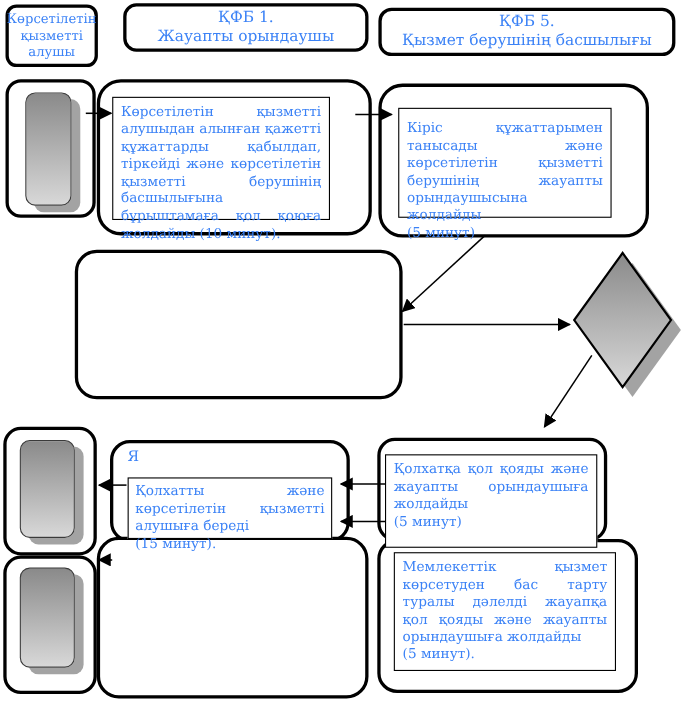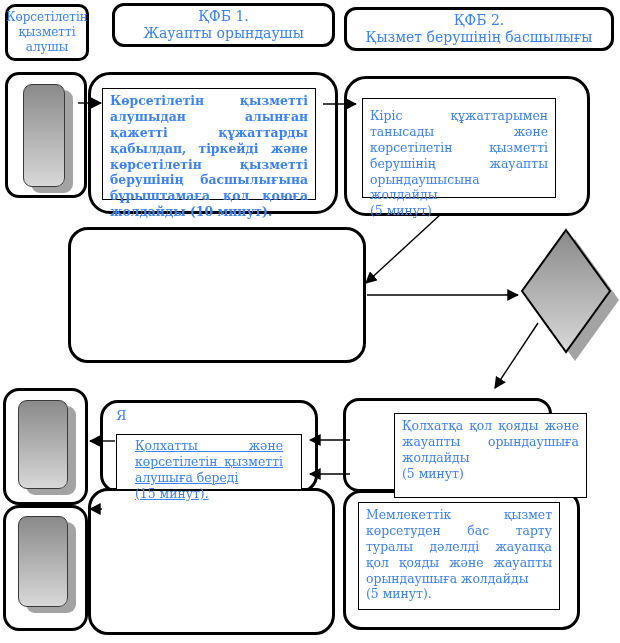--- a/index.html
+++ b/index.html
@@ -48,53 +48,53 @@
 </head>
 <body>
 
 <div class="canvas">
 
   <div class="term hdr" style="left:5px;top:4px;width:84px;height:57px;border-radius:10px;font-size:12px;">Көрсетілетін
 қызметті
 алушы</div>
   <div class="term hdr" style="left:112px;top:3px;width:223px;height:44px;border-radius:12px;">ҚФБ 1.
 Жауапты орындаушы</div>
-  <div class="term hdr" style="left:344px;top:7px;width:270px;height:44px;border-radius:12px;">ҚФБ 2.
+  <div class="term hdr" style="left:344px;top:7px;width:270px;height:44px;border-radius:12px;">ҚФБ 5.
 Қызмет берушінің басшылығы</div>
 
   <div class="term" style="left:5px;top:72px;width:82px;height:126px;border-radius:14px;">
     <div class="bar" style="left:15px;top:9px;width:42px;height:103px;"></div>
   </div>
 
   <div class="container" style="left:88px;top:72px;width:250px;height:142px;border-radius:22px;"></div>
-  <div class="inner" style="left:102px;top:88px;width:214px;height:112px;font-weight:bold;">Көрсетілетін қызметті алушыдан алынған қажетті құжаттарды қабылдап, тіркейді және көрсетілетін қызметті берушінің басшылығына бұрыштамаға қол қоюға жолдайды (10 минут).</div>
+  <div class="inner" style="left:102px;top:88px;width:198px;height:112px;">Көрсетілетін қызметті алушыдан алынған қажетті құжаттарды қабылдап, тіркейді және көрсетілетін қызметті берушінің басшылығына бұрыштамаға қол қоюға жолдайды (10 минут).</div>
 
   <div class="container" style="left:344px;top:76px;width:246px;height:140px;border-radius:22px;"></div>
   <div class="inner" style="left:362px;top:98px;width:194px;height:100px;padding-top:9px;">Кіріс құжаттарымен танысады және көрсетілетін қызметті берушінің жауапты орындаушысына жолдайды
 (5 минут)</div>
 
   <div class="container" style="left:68px;top:227px;width:298px;height:136px;border-radius:20px;"></div>
 
   <div class="term" style="left:3px;top:388px;width:85px;height:117px;border-radius:16px;">
     <div class="bar" style="left:12px;top:9px;width:50px;height:89px;"></div>
   </div>
   <div class="term" style="left:3px;top:505px;width:85px;height:126px;border-radius:16px;">
     <div class="bar" style="left:12px;top:8px;width:50px;height:91px;"></div>
   </div>
 
   <div class="container" style="left:100px;top:400px;width:218px;height:93px;border-radius:18px;">
     <span class="ya">Я</span>
   </div>
-  <div class="inner" style="left:116px;top:434px;width:186px;height:56px;padding:3px 18px;text-decoration:underline;">Қолхатты және көрсетілетін қызметті алушыға береді
+  <div class="inner" style="left:116px;top:434px;width:186px;height:56px;padding:3px 6px;">Қолхатты және көрсетілетін қызметті алушыға береді
 (15 минут).</div>
 
   <div class="container" style="left:88px;top:488px;width:247px;height:147px;border-radius:20px;"></div>
 
   <div class="container" style="left:343px;top:398px;width:209px;height:94px;border-radius:16px;"></div>
-  <div class="inner" style="left:350px;top:413px;width:193px;height:85px;margin-left:44px;">Қолхатқа қол қояды және жауапты орындаушыға жолдайды
+  <div class="inner" style="left:350px;top:413px;width:193px;height:85px;">Қолхатқа қол қояды және жауапты орындаушыға жолдайды
 (5 минут)</div>
 
   <div class="container" style="left:343px;top:490px;width:237px;height:140px;border-radius:18px;"></div>
   <div class="inner" style="left:358px;top:502px;width:202px;height:108px;">Мемлекеттік қызмет көрсетуден бас тарту туралы дәлелді жауапқа қол қояды және жауапты орындаушыға жолдайды
 (5 минут).</div>
 
   <svg class="overlay" viewBox="0 0 620 643">
     <defs>
       <marker id="arrow" viewBox="0 0 10 10" refX="9" refY="5" markerWidth="8.5" markerHeight="8.5" orient="auto-start-reverse">
         <path d="M0,0 L10,5 L0,10 z" fill="#000"></path>

